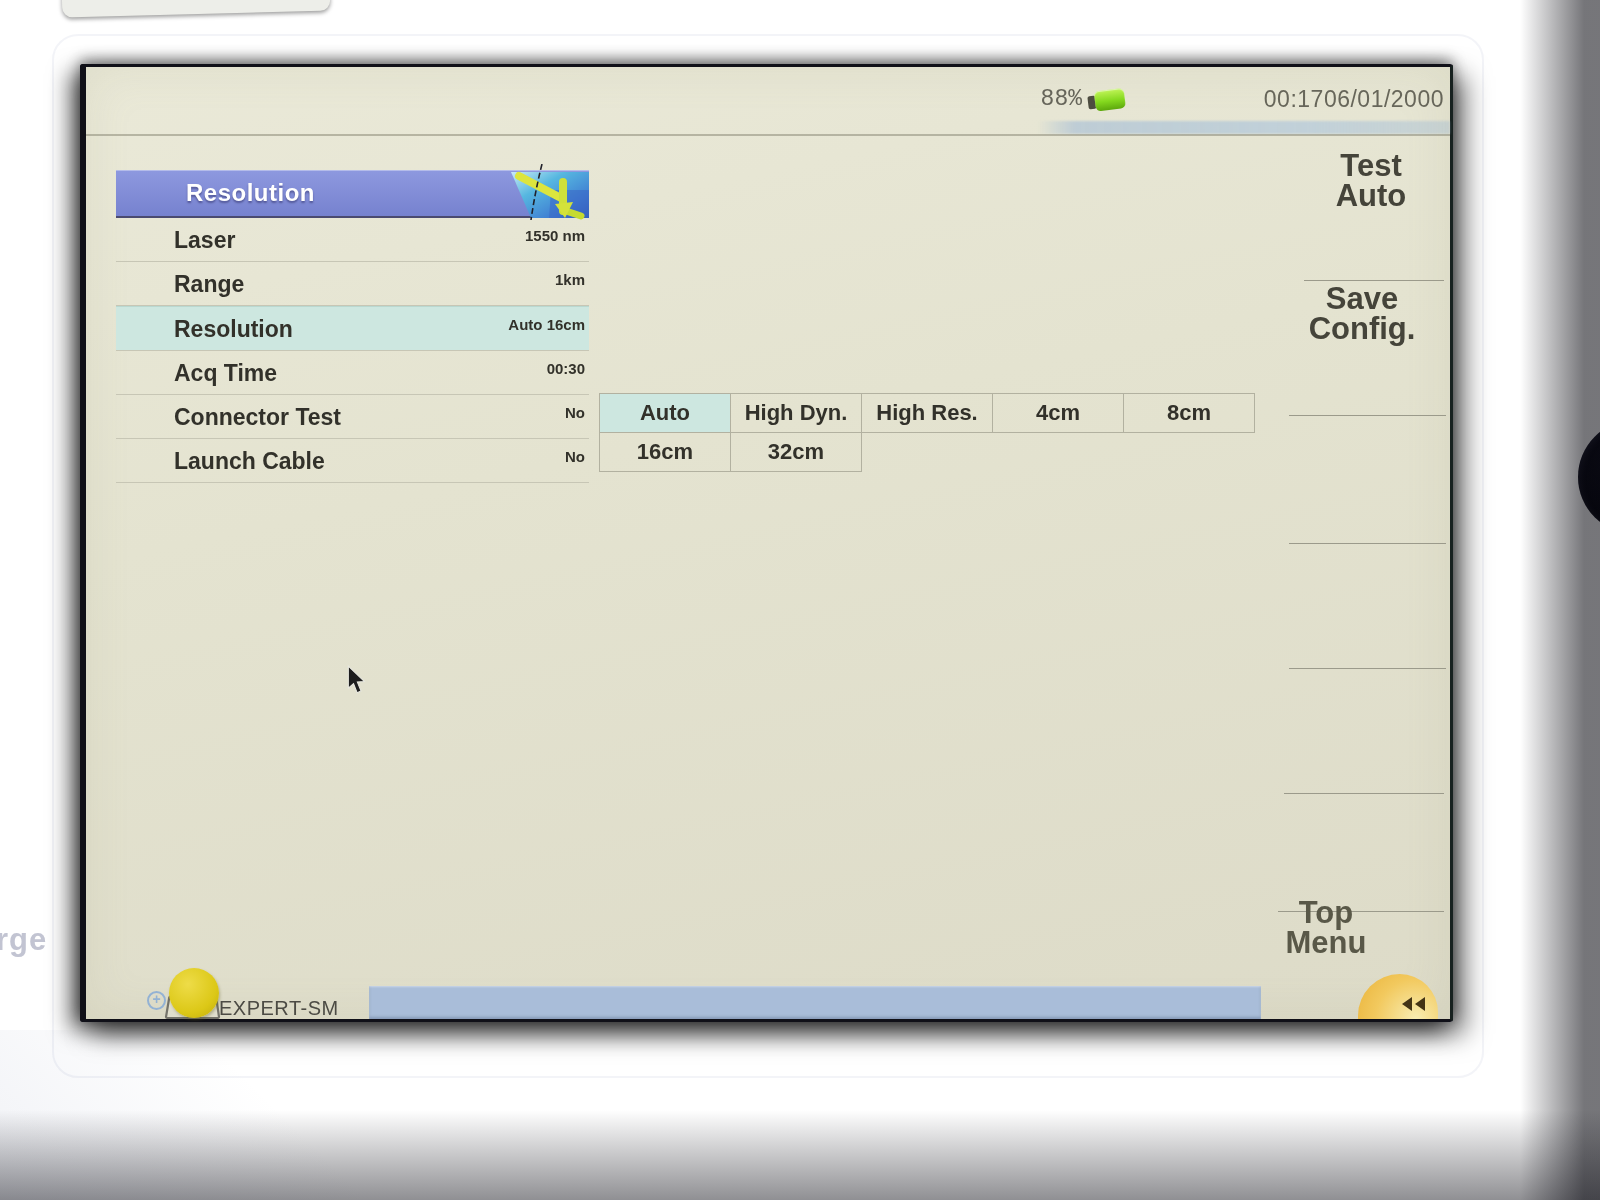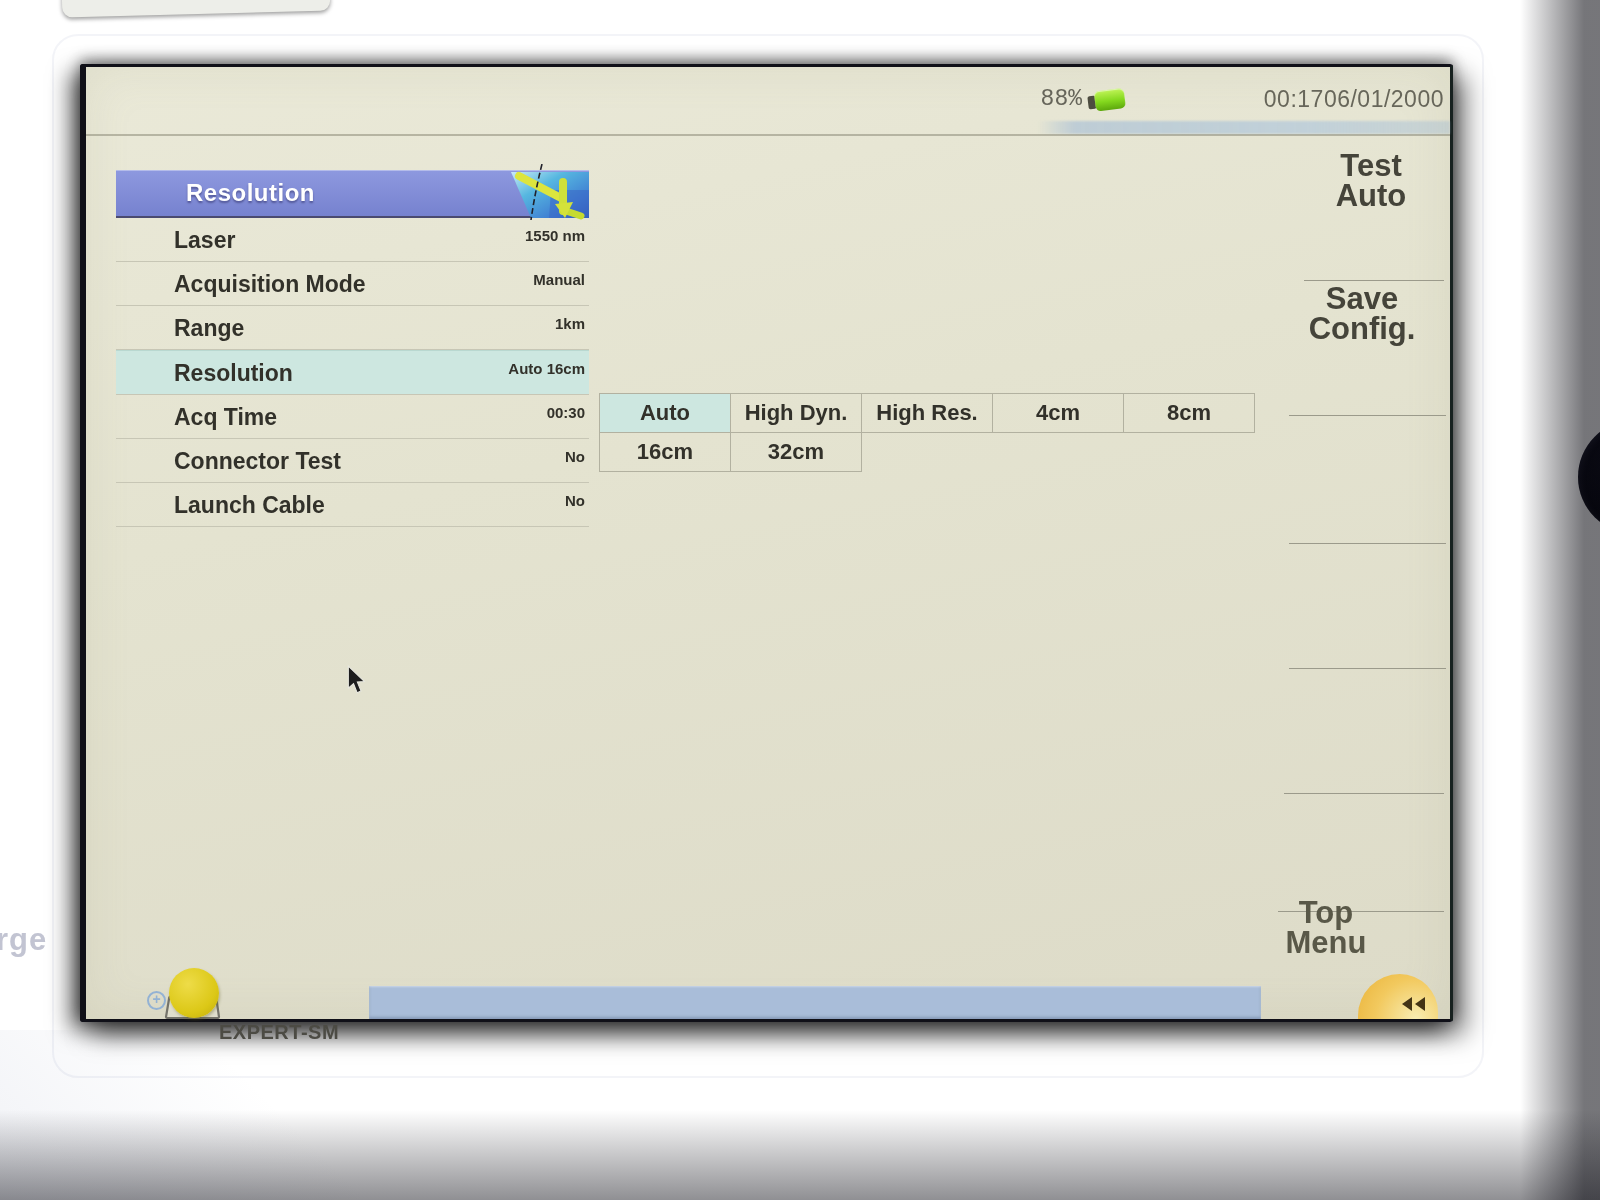--- a/index.html
+++ b/index.html
@@ -69,21 +69,21 @@
 
   
   .taskbar-bar{position:absolute;left:283px;top:919px;width:892px;height:33px;background:#a9bdd9;
     box-shadow:inset 0 1px 2px rgba(255,255,255,.4), inset 0 -2px 3px rgba(70,90,120,.35);}
   .plus-ico{position:absolute;left:61px;top:924px;width:15px;height:15px;border:2px solid #93b2d4;
     border-radius:50%;color:#93b2d4;font-size:14px;line-height:13px;text-align:center;font-weight:700;}
   .folder-ico{position:absolute;left:76px;top:924px;}
   .ycircle{position:absolute;left:83px;top:901px;width:50px;height:50px;border-radius:50%;
     background:radial-gradient(circle at 38% 32%, #eedc48, #dcc817 62%, #c0ab08 100%);
     box-shadow:1px 2px 3px rgba(90,85,20,.35);}
-  .tb-label{position:absolute;left:133px;top:930px;font-size:20px;font-weight:700;color:#4c4b44;letter-spacing:.5px;margin-top:24px;}
+  .tb-label{position:absolute;left:133px;top:930px;font-size:20px;font-weight:400;color:#4c4b44;letter-spacing:.5px;}
   .corner{position:absolute;left:1272px;top:907px;width:80px;height:45px;
     border-radius:60px 55px 0 0;
     background:radial-gradient(circle at 72% 100%, #f8edb2, #f2c95e 55%, #e9b238 100%);}
   .corner svg{position:absolute;right:10px;bottom:6px;}
 
   .cursor{position:absolute;left:258px;top:598px;}
 </style>
 </head>
 <body>
 
@@ -126,24 +126,20 @@
           <path d="M74,46 L92,52" stroke="#c6da30" stroke-width="7" fill="none" stroke-linecap="round"></path>
           <polygon points="66,40 84,38 76,54" fill="#d4e23a"></polygon>
           <path d="M53,0 Q46,28 42,56" stroke="#20202a" stroke-width="1.6" fill="none" stroke-dasharray="6,3"></path>
         </svg>
       </div>
       <div class="row">
         <span class="lbl">Laser</span>
         <span class="val">1550 nm</span>
       </div>
       <div class="row">
-        <span class="lbl">Acquisition Mode</span>
-        <span class="val">Manual</span>
-      </div>
-      <div class="row">
         <span class="lbl">Range</span>
         <span class="val">1km</span>
       </div>
       <div class="row sel">
         <span class="lbl">Resolution</span>
         <span class="val">Auto 16cm</span>
       </div>
       <div class="row">
         <span class="lbl">Acq Time</span>
         <span class="val">00:30</span>

